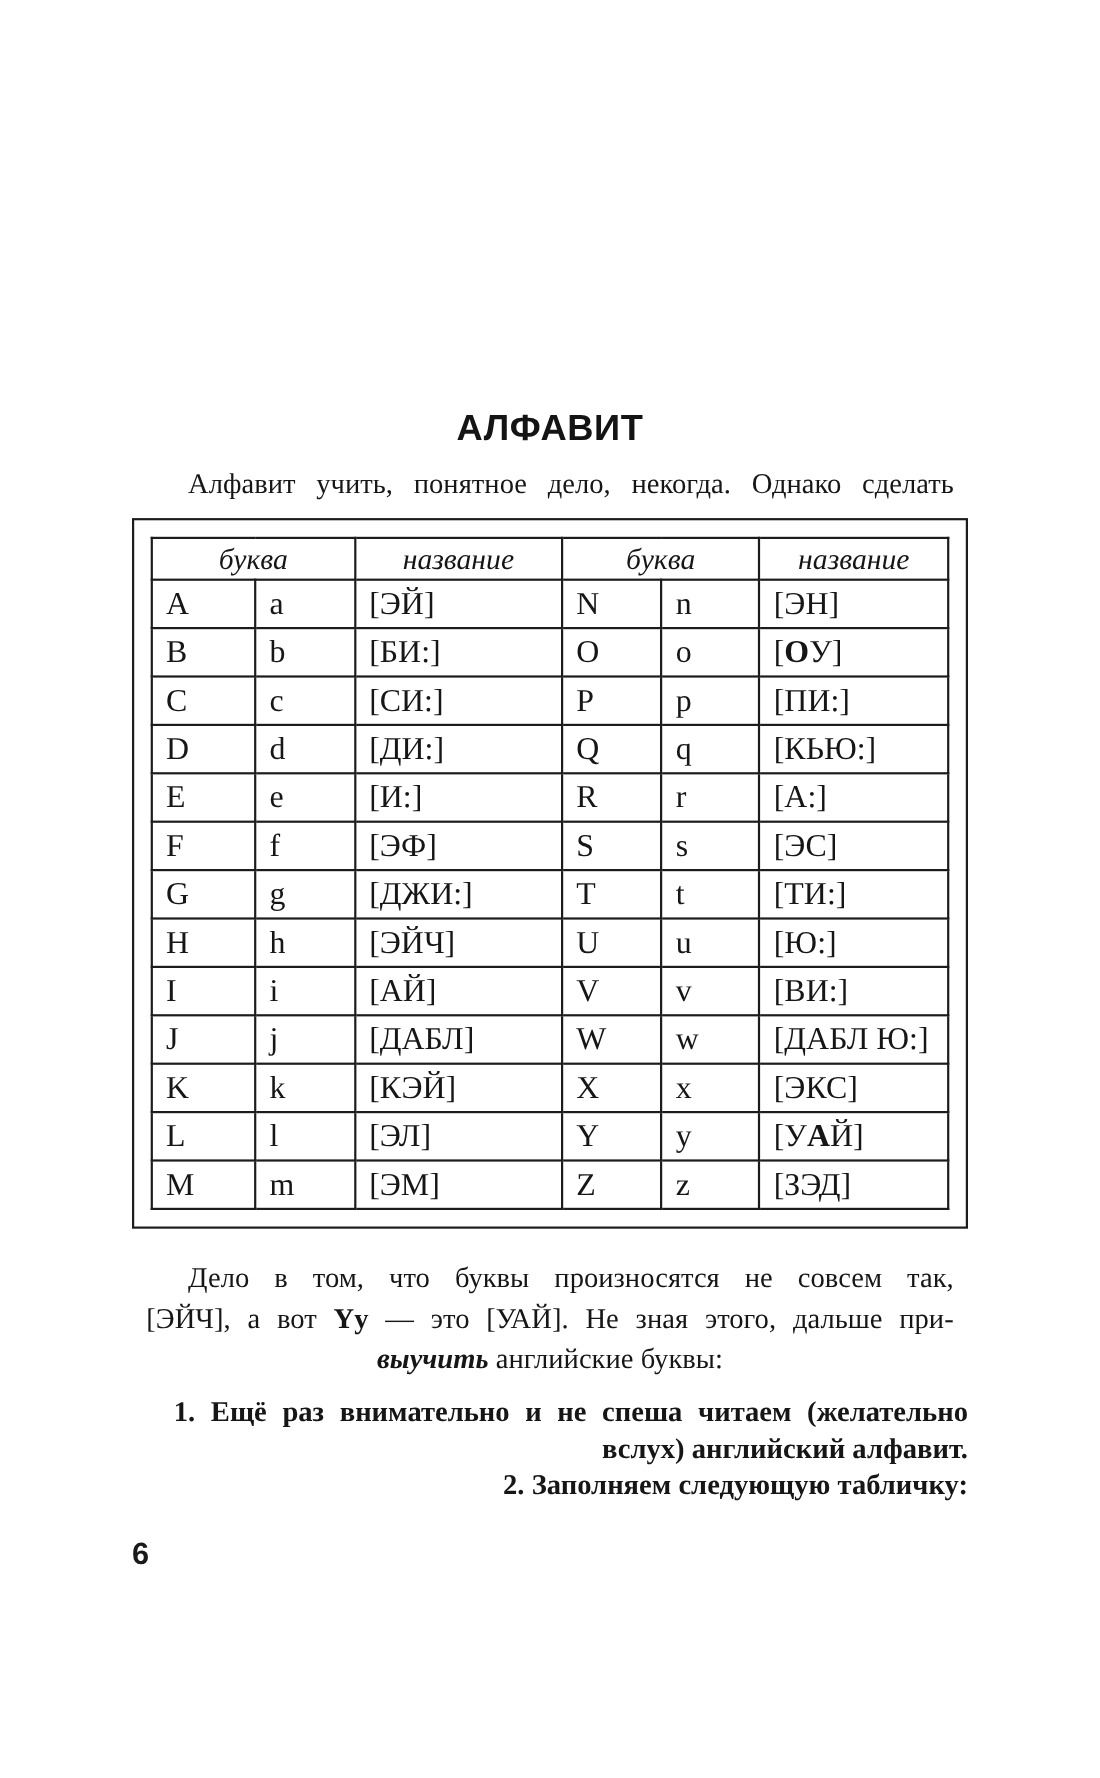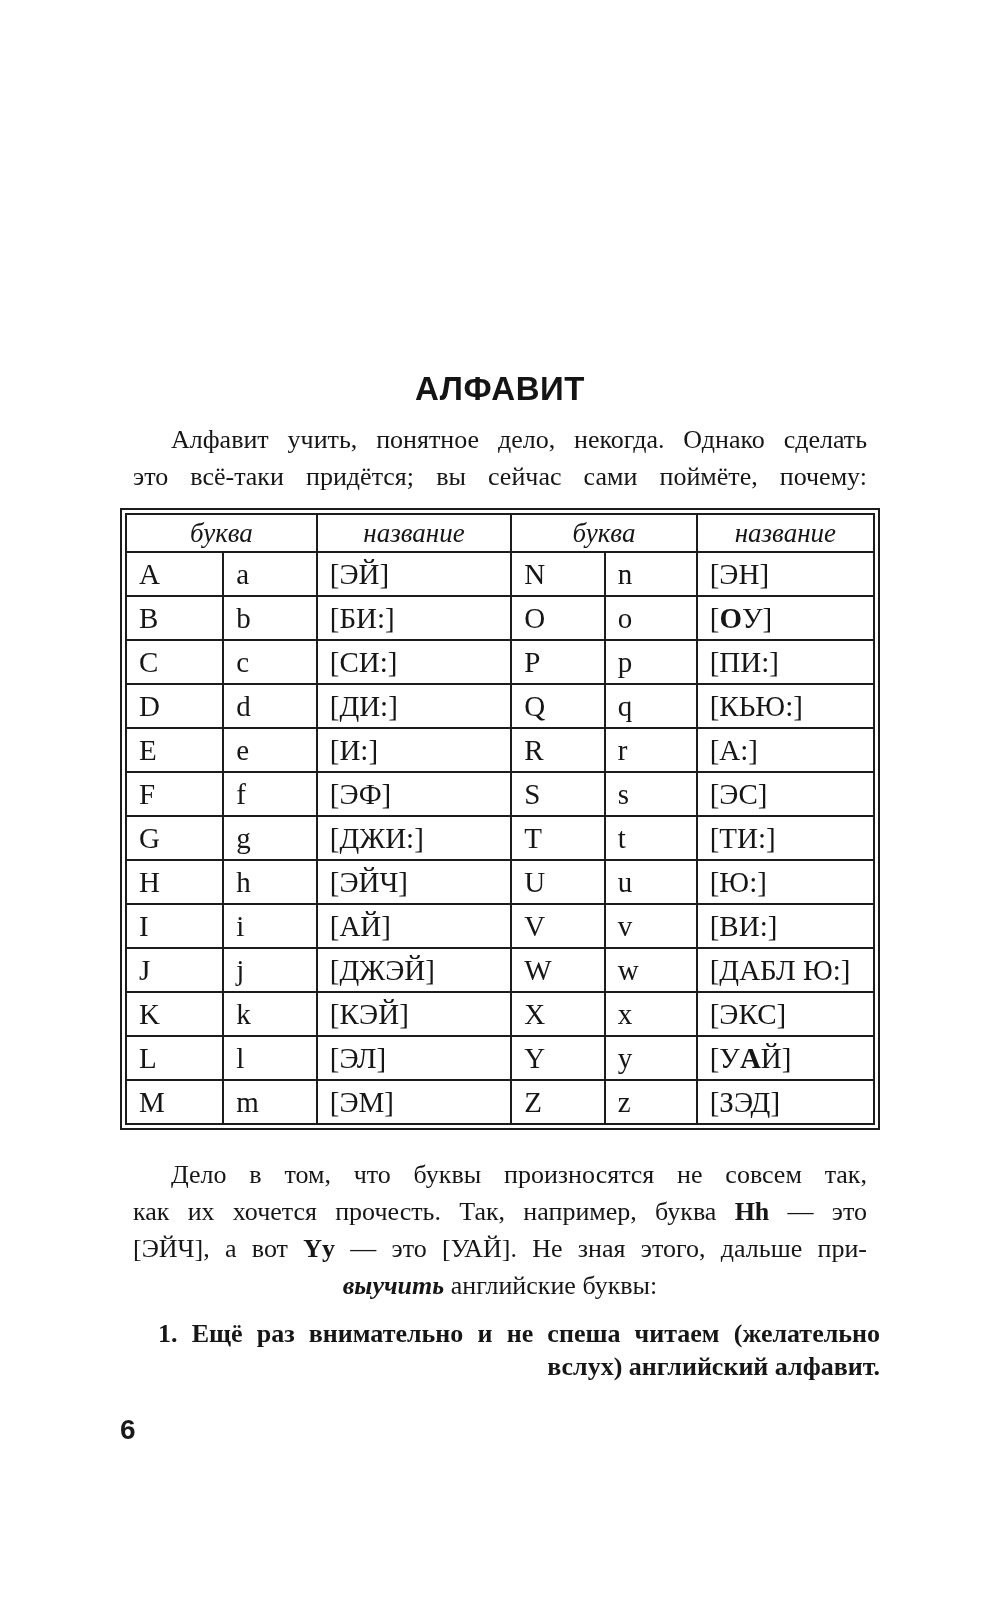--- a/index.html
+++ b/index.html
@@ -39,21 +39,21 @@
   }
   .para .line.ind { text-indent: 38px; }
   .para .line.noj { text-align: center; text-align-last: auto; }
   .b  { font-weight: bold; }
   .i  { }
   .bi { font-weight: bold; font-style: italic; }
 
   .twrap {
     margin-top: 13px;
     border: 2px solid #1c1c1c;
-    padding: 3px;
+    padding: 15px;
   }
   table.alphabet {
     width: 100%;
     border-collapse: collapse;
     table-layout: fixed;
   }
   table.alphabet th {
     border: 2px solid #1c1c1c;
     height: 36px;
     font-weight: normal;
@@ -96,21 +96,20 @@
 </style>
 </head>
 <body>
 
 <div class="page">
 
   <h1 class="title">АЛФАВИТ</h1>
 
   <div class="para intro" id="intro">
       <div class="line ind">Алфавит учить, понятное дело, некогда. Однако сделать</div>
-      <div class="line">это всё-таки придётся; вы сейчас сами поймёте, почему:</div>
     </div>
 
   <div class="twrap">
     <table class="alphabet">
       <colgroup>
         <col style="width:13%">
           <col style="width:12.5%">
           <col style="width:26%">
         <col style="width:12.5%">
           <col style="width:12.3%">
@@ -193,21 +192,21 @@
             <td>I</td>
             <td>i</td>
             <td>[АЙ]</td>
             <td>V</td>
             <td>v</td>
             <td>[ВИ:]</td>
           </tr>
           <tr>
             <td>J</td>
             <td>j</td>
-            <td>[ДЖЭЙ]</td>
+            <td>[ДАБЛ]</td>
             <td>W</td>
             <td>w</td>
             <td>[ДАБЛ Ю:]</td>
           </tr>
           <tr>
             <td>K</td>
             <td>k</td>
             <td>[КЭЙ]</td>
             <td>X</td>
             <td>x</td>
@@ -228,25 +227,25 @@
             <td>Z</td>
             <td>z</td>
             <td>[ЗЭД]</td>
           </tr>
         </tbody>
     </table>
   </div>
 
   <div class="para main" id="mainpara">
       <div class="line ind">Дело в том, что буквы произносятся <span class="i">не совсем так</span>,</div>
-      <div class="line">как их хочется <span class="i">прочесть</span>. Так, например, буква <span class="b">Hh</span> — это</div>
       <div class="line">[ЭЙЧ], а вот <span class="b">Yy</span> — это [УАЙ]. Не зная этого, дальше при-</div>
       <div class="line noj"><span class="bi">выучить</span> английские буквы:</div>
     </div>
 
   <div class="list" id="list">
       <div class="line ind">1. Ещё раз внимательно и не спеша читаем (желательно</div>
       <div class="line noj">вслух) английский алфавит.</div>
+      <div class="line ind noj">2. Заполняем следующую табличку:</div>
     </div>
 
   <div class="pagenum">6</div>
 
 </div>
 
 </body></html>

